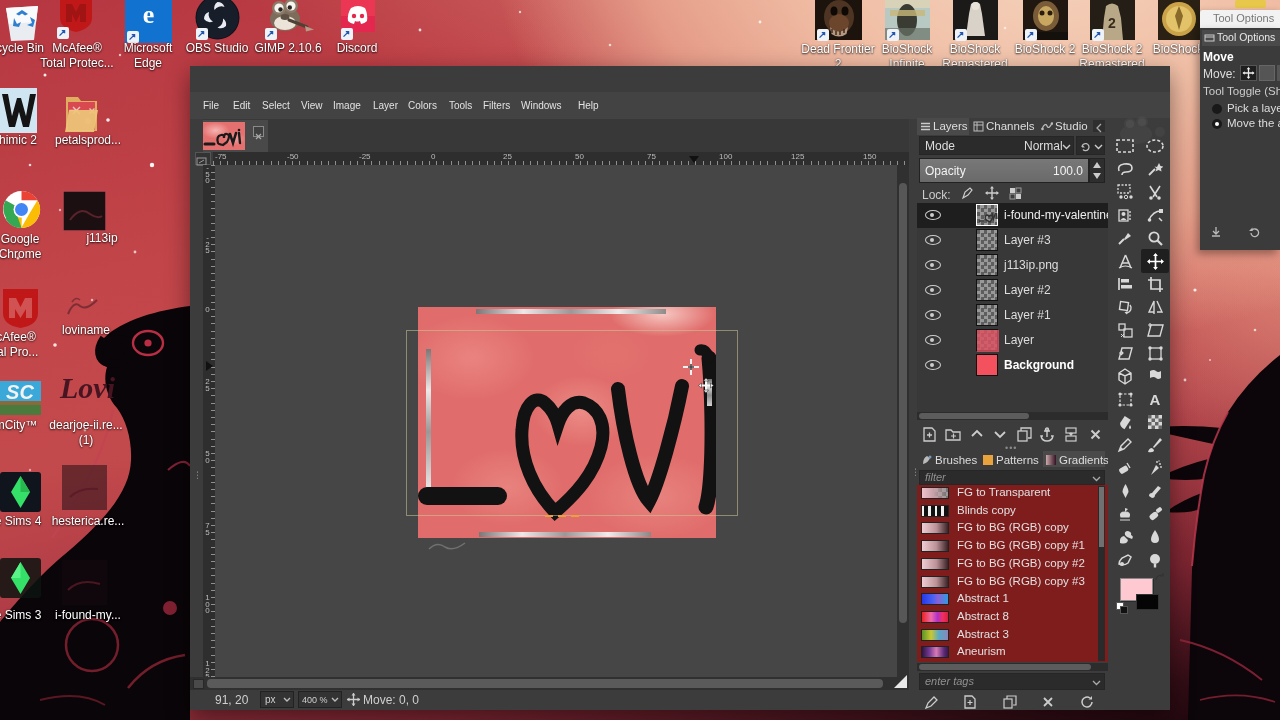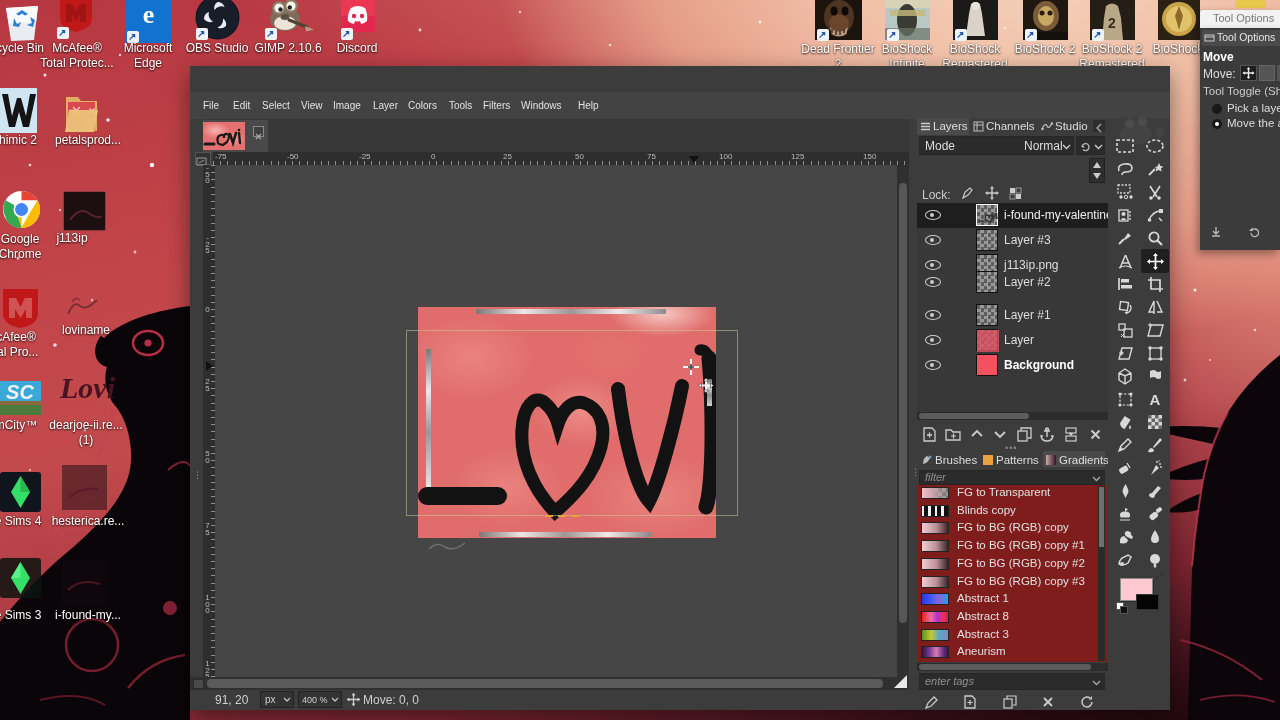--- a/index.html
+++ b/index.html
@@ -249,21 +249,21 @@
       <path d="M35.5 10.2 a18.5 18.5 0 0 1 -16.3 27.8 l8 -14z" fill="#fbbc05"></path>
       <circle cx="19.5" cy="19.5" r="8" fill="#fff"></circle>
       <circle cx="19.5" cy="19.5" r="6.5" fill="#4285f4"></circle>
     </svg></div>
 <div class="lbl" style="left:-20px;top:232px;width:80px">Google
 Chrome</div>
 <div class="dicon" style="left:62px;top:190px"><svg width="45" height="42" viewBox="0 0 45 42">
       <rect x="1" y="1" width="43" height="40" fill="#1c0f12" stroke="#b8454e" stroke-width="1.5"></rect>
       <path d="M8 30 q10 -14 20 -6 q8 5 12 2" stroke="#5a222a" stroke-width="2" fill="none"></path>
     </svg></div>
-<div class="lbl" style="left:32px;top:231px;width:80px">j113ip</div>
+<div class="lbl" style="left:62px;top:231px;width:80px">j113ip</div>
 <div class="dicon" style="left:0px;top:286px"><svg width="41" height="45" viewBox="0 0 41 45">
       <path d="M3 3 h35 v24 q0 12 -17.5 15 q-17.5 -3 -17.5 -15z" fill="#c01818"></path>
       <path d="M9 12 h7 l4.5 9 l4.5 -9 h7 v20 h-6 v-9 l-5.5 9 l-5.5 -9 v9 h-6z" fill="#fff" opacity=".25"></path>
     </svg></div>
 <div class="lbl" style="left:-24px;top:330px;width:80px">cAfee®
 tal Pro...</div>
 <div class="dicon" style="left:64px;top:292px"><svg width="37" height="30" viewBox="0 0 37 30">
       <path d="M4 22 q6 -14 12 -8 q6 5 17 -6" stroke="#6a2830" stroke-width="2" fill="none" opacity=".8"></path>
       <path d="M8 10 q4 -6 8 -2" stroke="#6a2830" stroke-width="1.5" fill="none" opacity=".7"></path>
     </svg></div>
@@ -474,20 +474,24 @@
  </div>
  <div class="abs inset" style="left:159px;top:18px;width:29px;height:19px">
    <svg class="abs" style="left:3px;top:4px" width="11" height="11" viewBox="0 0 11 11">
           <path d="M2 6 a3.5 3.5 0 1 1 1 2.5" stroke="#bbb" fill="none" stroke-width="1.3"></path>
           <path d="M2 3.5 v3 h3z" fill="#bbb"></path>
         </svg>
    <svg class="abs" style="left:17px;top:7px" width="9" height="6" viewBox="0 0 9 6">
           <path d="M1 1 l3.5 3.5 L8 1" stroke="#ccc" stroke-width="1.4" fill="none"></path>
         </svg>
  </div>
+ <div class="abs" style="left:2px;top:40px;width:170px;height:25px;background:linear-gradient(180deg,#787878,#6a6a6a);border:1px solid #222">
+   <span class="abs" style="left:5px;top:5px;font-size:12px;color:#f2f2f2">Opacity</span>
+   <span class="abs" style="right:5px;top:5px;font-size:12px;color:#f2f2f2">100.0</span>
+ </div>
  <div class="abs" style="left:172px;top:40px;width:16px;height:25px;background:#2e2e2e;border:1px solid #222">
    <svg width="14" height="23" viewBox="0 0 14 23">
           <path d="M7 3 l4 6 h-8z" fill="#ccc"></path>
           <path d="M7 20 l4 -6 h-8z" fill="#ccc"></path>
         </svg>
  </div>
  <span class="abs" style="left:5px;top:70px;font-size:12px;color:#ccc">Lock:</span>
  <svg class="abs" style="left:44px;top:69px" width="13" height="13" viewBox="0 0 13 13">
         <path d="M2 11 l2 -6 l5 -4 l2 2 l-4 5 z" fill="none" stroke="#ccc" stroke-width="1.2"></path>
       </svg>
@@ -513,21 +517,21 @@
   <div class="abs" style="left:0;top:110px;width:191px;height:25px">
    <div class="eye" style="left:8px;top:7px"></div>
           <div class="lthumb chk" style="border:1px solid #111;background-size:7px 7px"></div>
           <span class="lname">Layer #3</span>
   </div>
   <div class="abs" style="left:0;top:135px;width:191px;height:25px">
    <div class="eye" style="left:8px;top:7px"></div>
           <div class="lthumb chk" style="border:1px solid #111;background-size:7px 7px"></div>
           <span class="lname">j113ip.png</span>
   </div>
-  <div class="abs" style="left:0;top:152px;width:191px;height:25px">
+  <div class="abs" style="left:0;top:160px;width:191px;height:25px">
    <div class="eye" style="left:8px;top:7px"></div>
           <div class="lthumb chk" style="border:1px solid #111;background-size:7px 7px"></div>
           <span class="lname">Layer #2</span>
   </div>
   <div class="abs" style="left:0;top:185px;width:191px;height:25px">
    <div class="eye" style="left:8px;top:7px"></div>
           <div class="lthumb chk" style="border:1px solid #111;background-size:7px 7px"></div>
           <span class="lname">Layer #1</span>
   </div>
   <div class="abs" style="left:0;top:210px;width:191px;height:25px">

